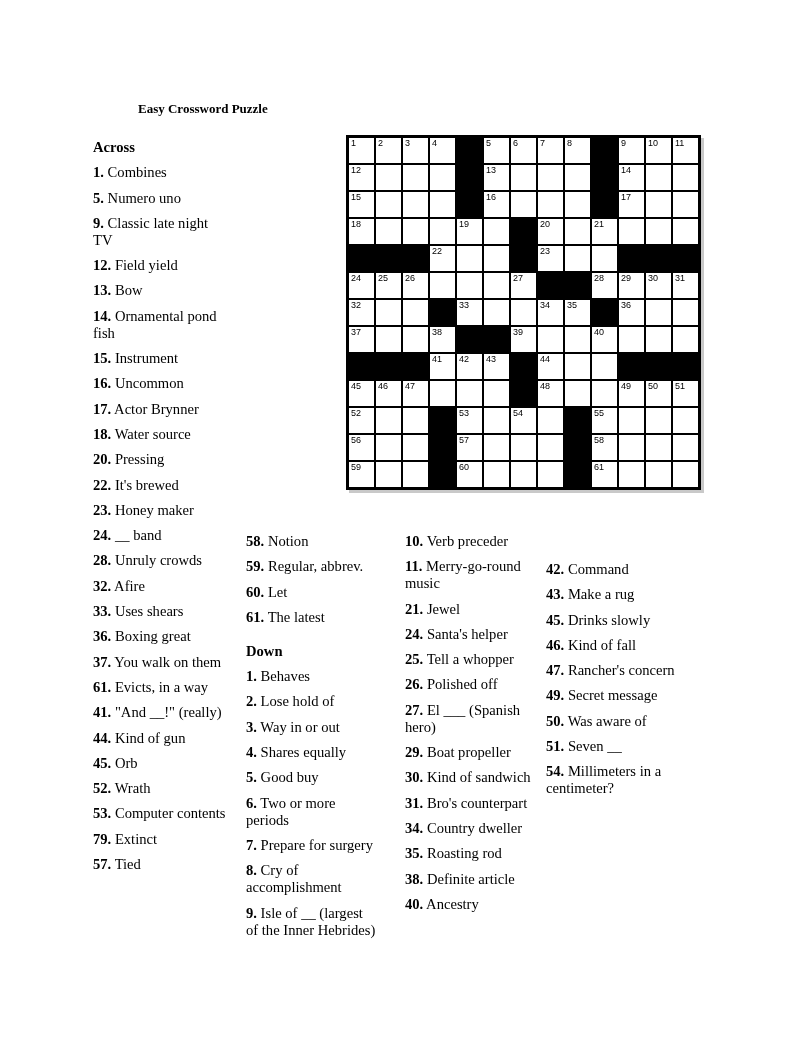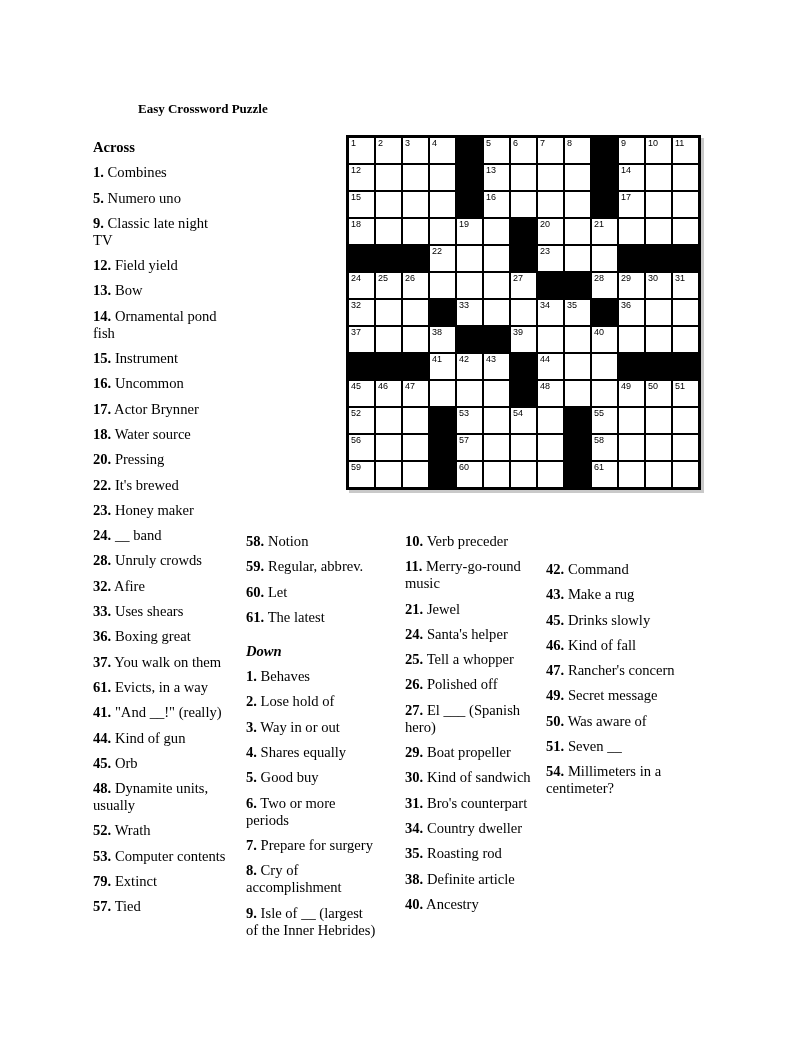--- a/index.html
+++ b/index.html
@@ -53,21 +53,21 @@
     font-size: 14.6px;
     line-height: 17px;
   }
   #col1 { left: 93px;  top: 139px; width: 136px; }
   #col2 { left: 246px; top: 533px; width: 132px; }
   #col3 { left: 397px; top: 533px; width: 141px; margin-left: 8px; }
   #col4 { left: 546px; top: 533px; width: 154px; margin-top: 28px; }
 
   .clue { margin: 0 0 8.3px 0; }
   .clue-header { font-weight: bold; margin: 0 0 8.3px 0; }
-  .clue-col .clue-header:not(:first-child) { margin-top: 17px; font-style: italic; }
+  .clue-col .clue-header:not(:first-child) { margin-top: 17px; }
   .clue-num { font-weight: bold; }
 </style>
 <title>Easy Crossword Puzzle</title></head>
 <body>
 
 <div class="page">
   <div class="title">Easy Crossword Puzzle</div>
 
   <div id="grid">
       <div class="cell">
@@ -381,21 +381,20 @@
       <p class="clue"><span class="clue-num">24.</span><span> __ band</span></p>
       <p class="clue"><span class="clue-num">28.</span><span> Unruly crowds</span></p>
       <p class="clue"><span class="clue-num">32.</span><span> Afire</span></p>
       <p class="clue"><span class="clue-num">33.</span><span> Uses shears</span></p>
       <p class="clue"><span class="clue-num">36.</span><span> Boxing great</span></p>
       <p class="clue"><span class="clue-num">37.</span><span> You walk on them</span></p>
       <p class="clue"><span class="clue-num">61.</span><span> Evicts, in a way</span></p>
       <p class="clue"><span class="clue-num">41.</span><span> "And __!" (really)</span></p>
       <p class="clue"><span class="clue-num">44.</span><span> Kind of gun</span></p>
       <p class="clue"><span class="clue-num">45.</span><span> Orb</span></p>
-      <p class="clue"><span class="clue-num">48.</span><span> Dynamite units, usually</span></p>
       <p class="clue"><span class="clue-num">52.</span><span> Wrath</span></p>
       <p class="clue"><span class="clue-num">53.</span><span> Computer contents</span></p>
       <p class="clue"><span class="clue-num">79.</span><span> Extinct</span></p>
       <p class="clue"><span class="clue-num">57.</span><span> Tied</span></p>
     </div>
   <div id="col2" class="clue-col">
       <p class="clue"><span class="clue-num">58.</span><span> Notion</span></p>
       <p class="clue"><span class="clue-num">59.</span><span> Regular, abbrev.</span></p>
       <p class="clue"><span class="clue-num">60.</span><span> Let</span></p>
       <p class="clue"><span class="clue-num">61.</span><span> The latest</span></p>

